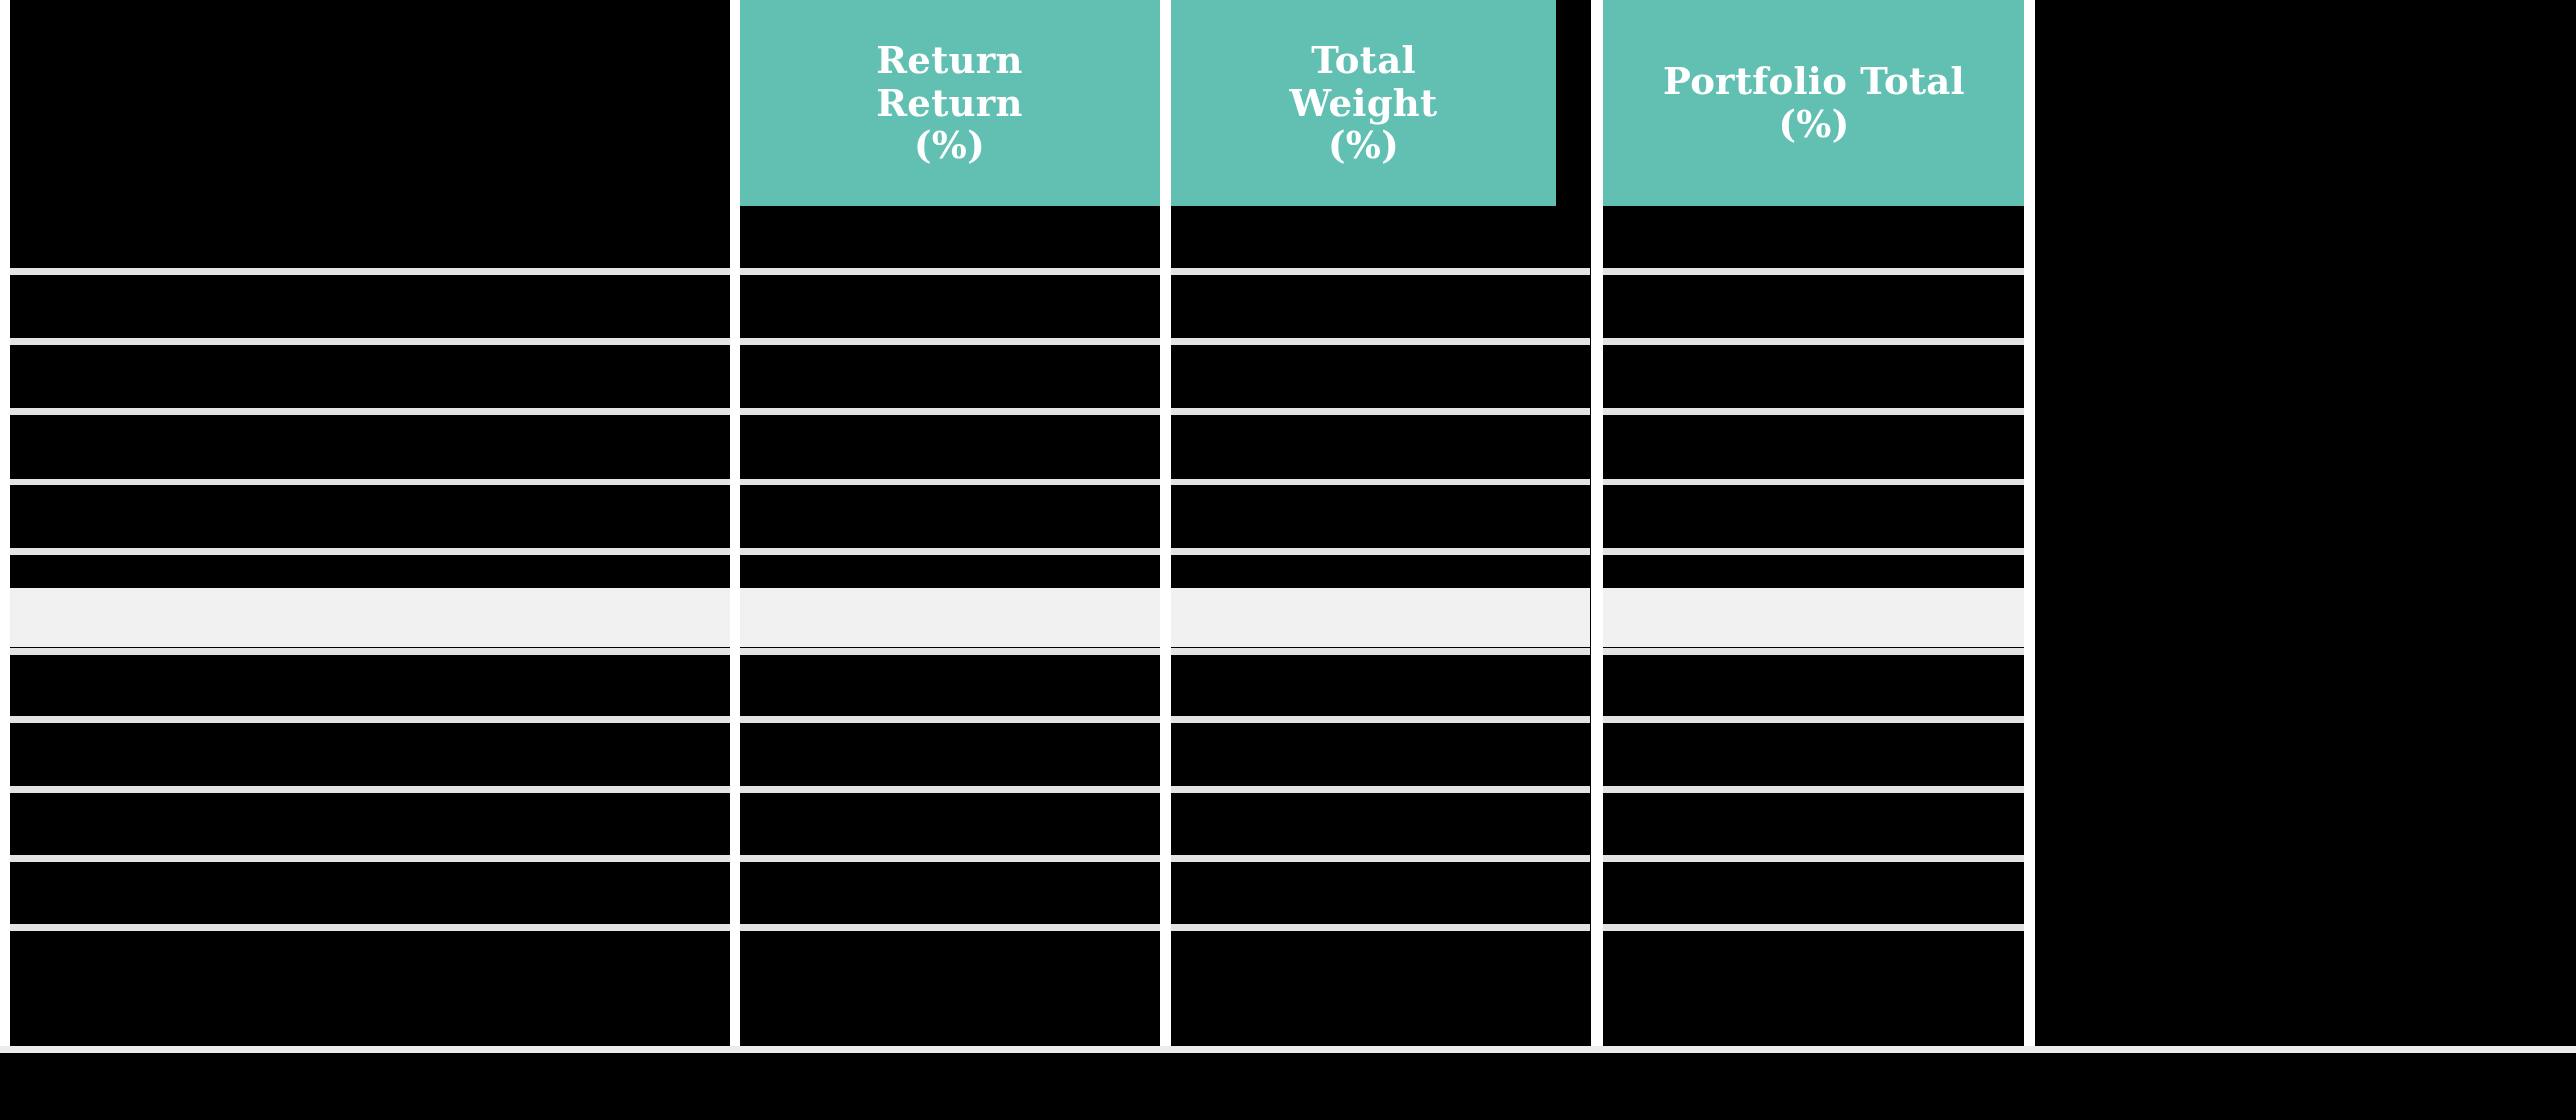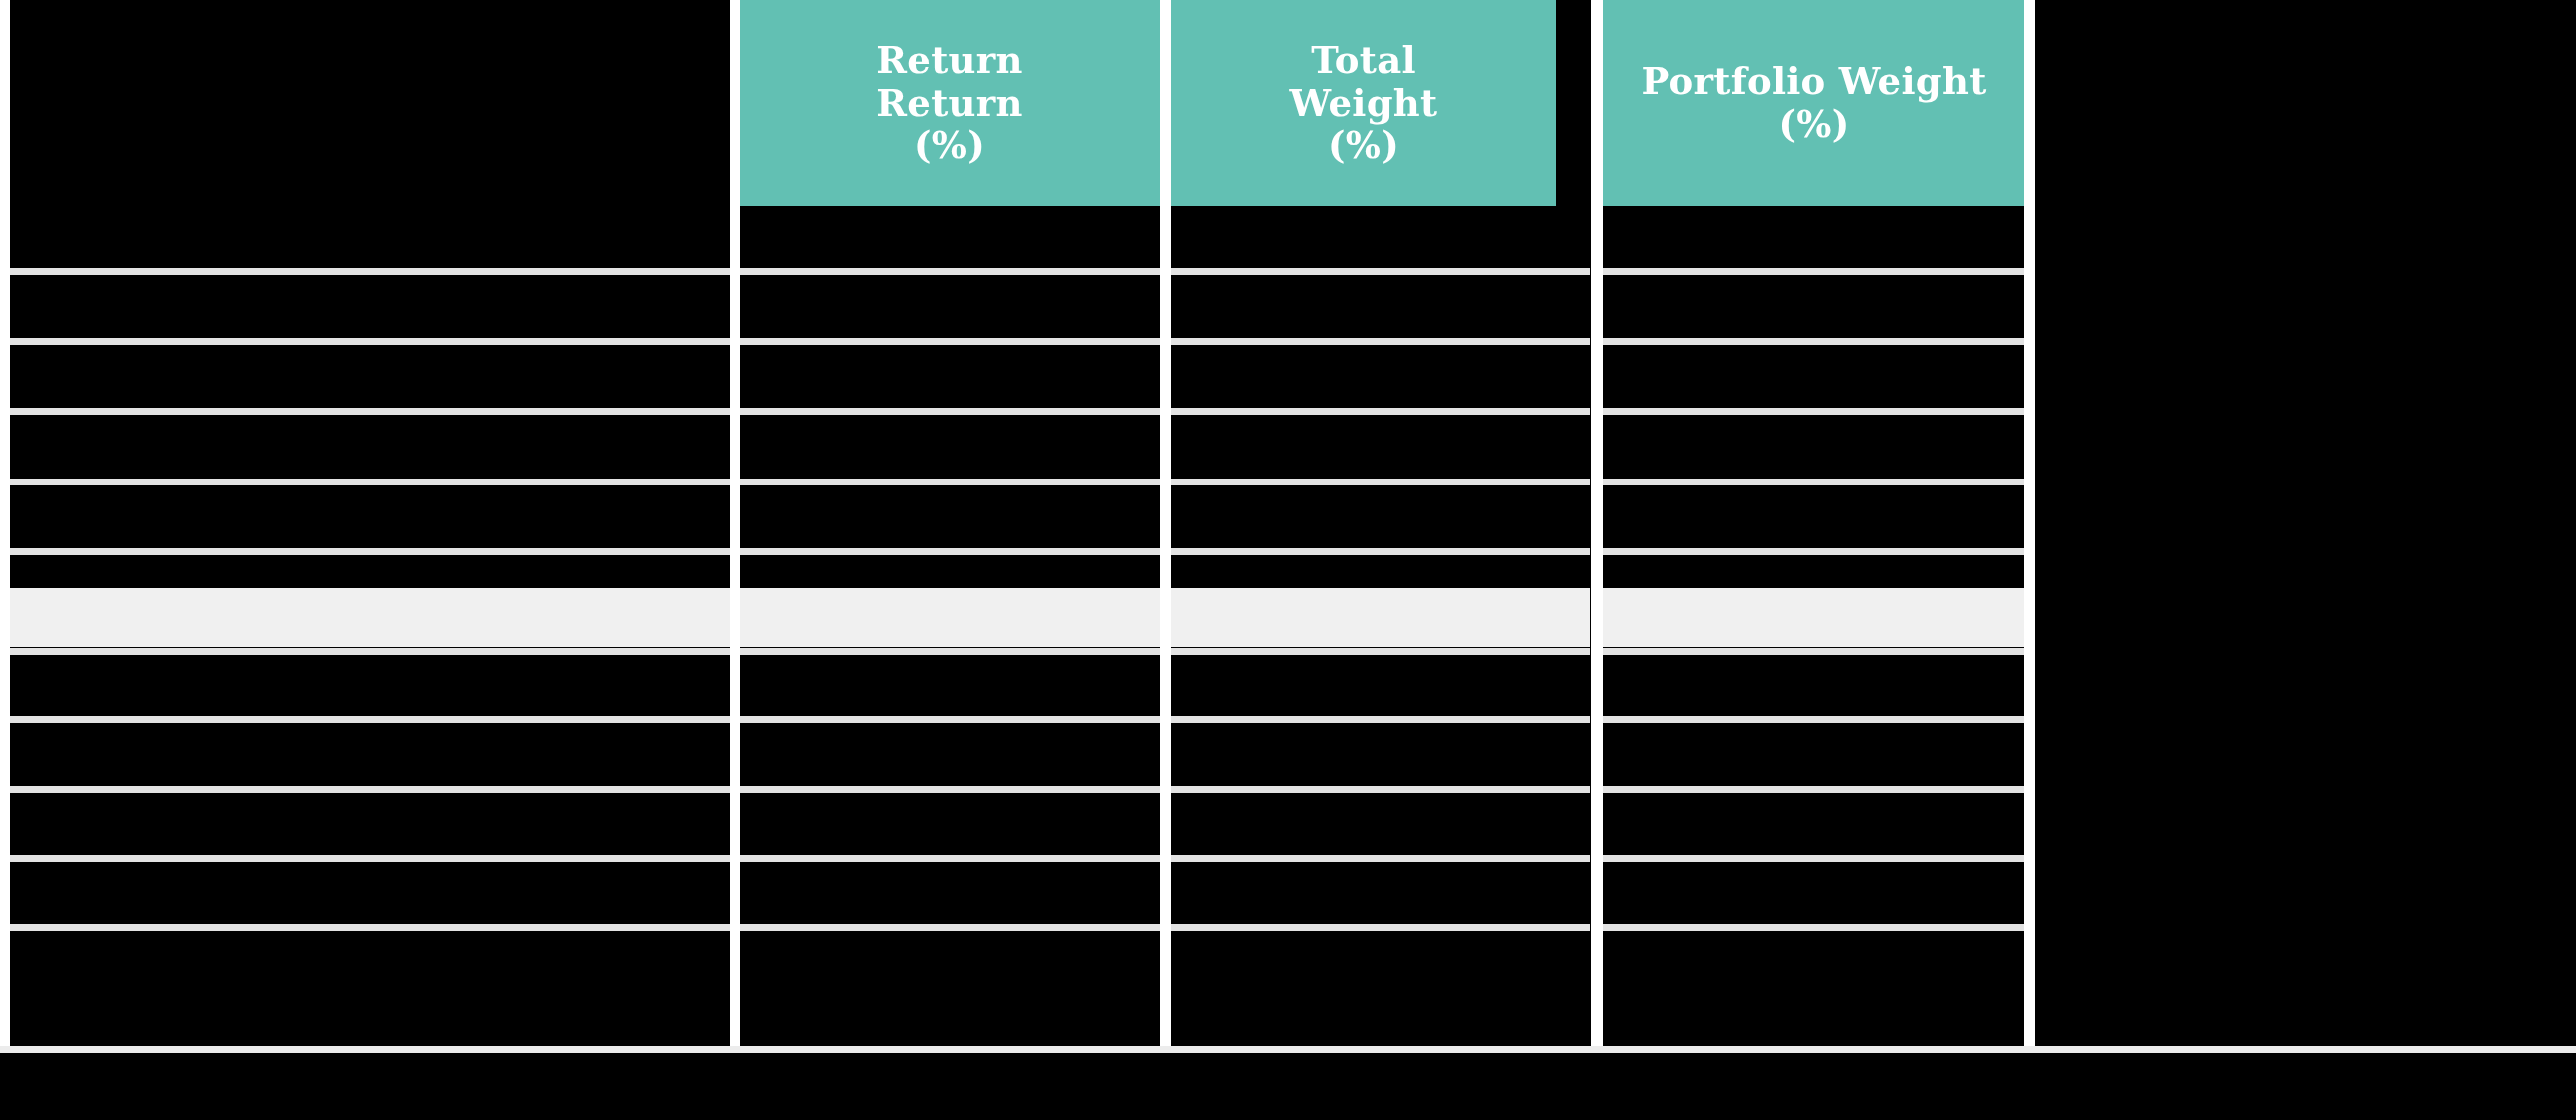--- a/index.html
+++ b/index.html
@@ -105,21 +105,21 @@
     <span class="l">(%)</span>
   </div>
 
   <div class="cell hdr" style="left:1171px; top:0px; width:385px; height:206px;">
     <span class="l">Total</span>
     <span class="l">Weight</span>
     <span class="l">(%)</span>
   </div>
 
   <div class="cell hdr" style="left:1603px; top:0px; width:422px; height:206px;">
-    <span class="l">Portfolio Weight</span>
+    <span class="l">Portfolio Total</span>
     <span class="l">(%)</span>
   </div>
 
   <div id="body-rows">
       <div class="cell body-cell" style="left: 10px; top: 206px; width: 720px; height: 63px;"></div>
       <div class="cell body-cell" style="left: 739px; top: 206px; width: 421px; height: 63px;"></div>
       <div class="cell body-cell" style="left: 1171px; top: 206px; width: 419px; height: 63px;"></div>
       <div class="cell body-cell last-col" style="left: 1603px; top: 206px; width: 422px; height: 63px;"></div>
       <div class="rule" style="left: 10px; top: 268px; width: 720px; height: 7.1px;"></div>
       <div class="rule" style="left: 739px; top: 268px; width: 421px; height: 7.1px;"></div>

